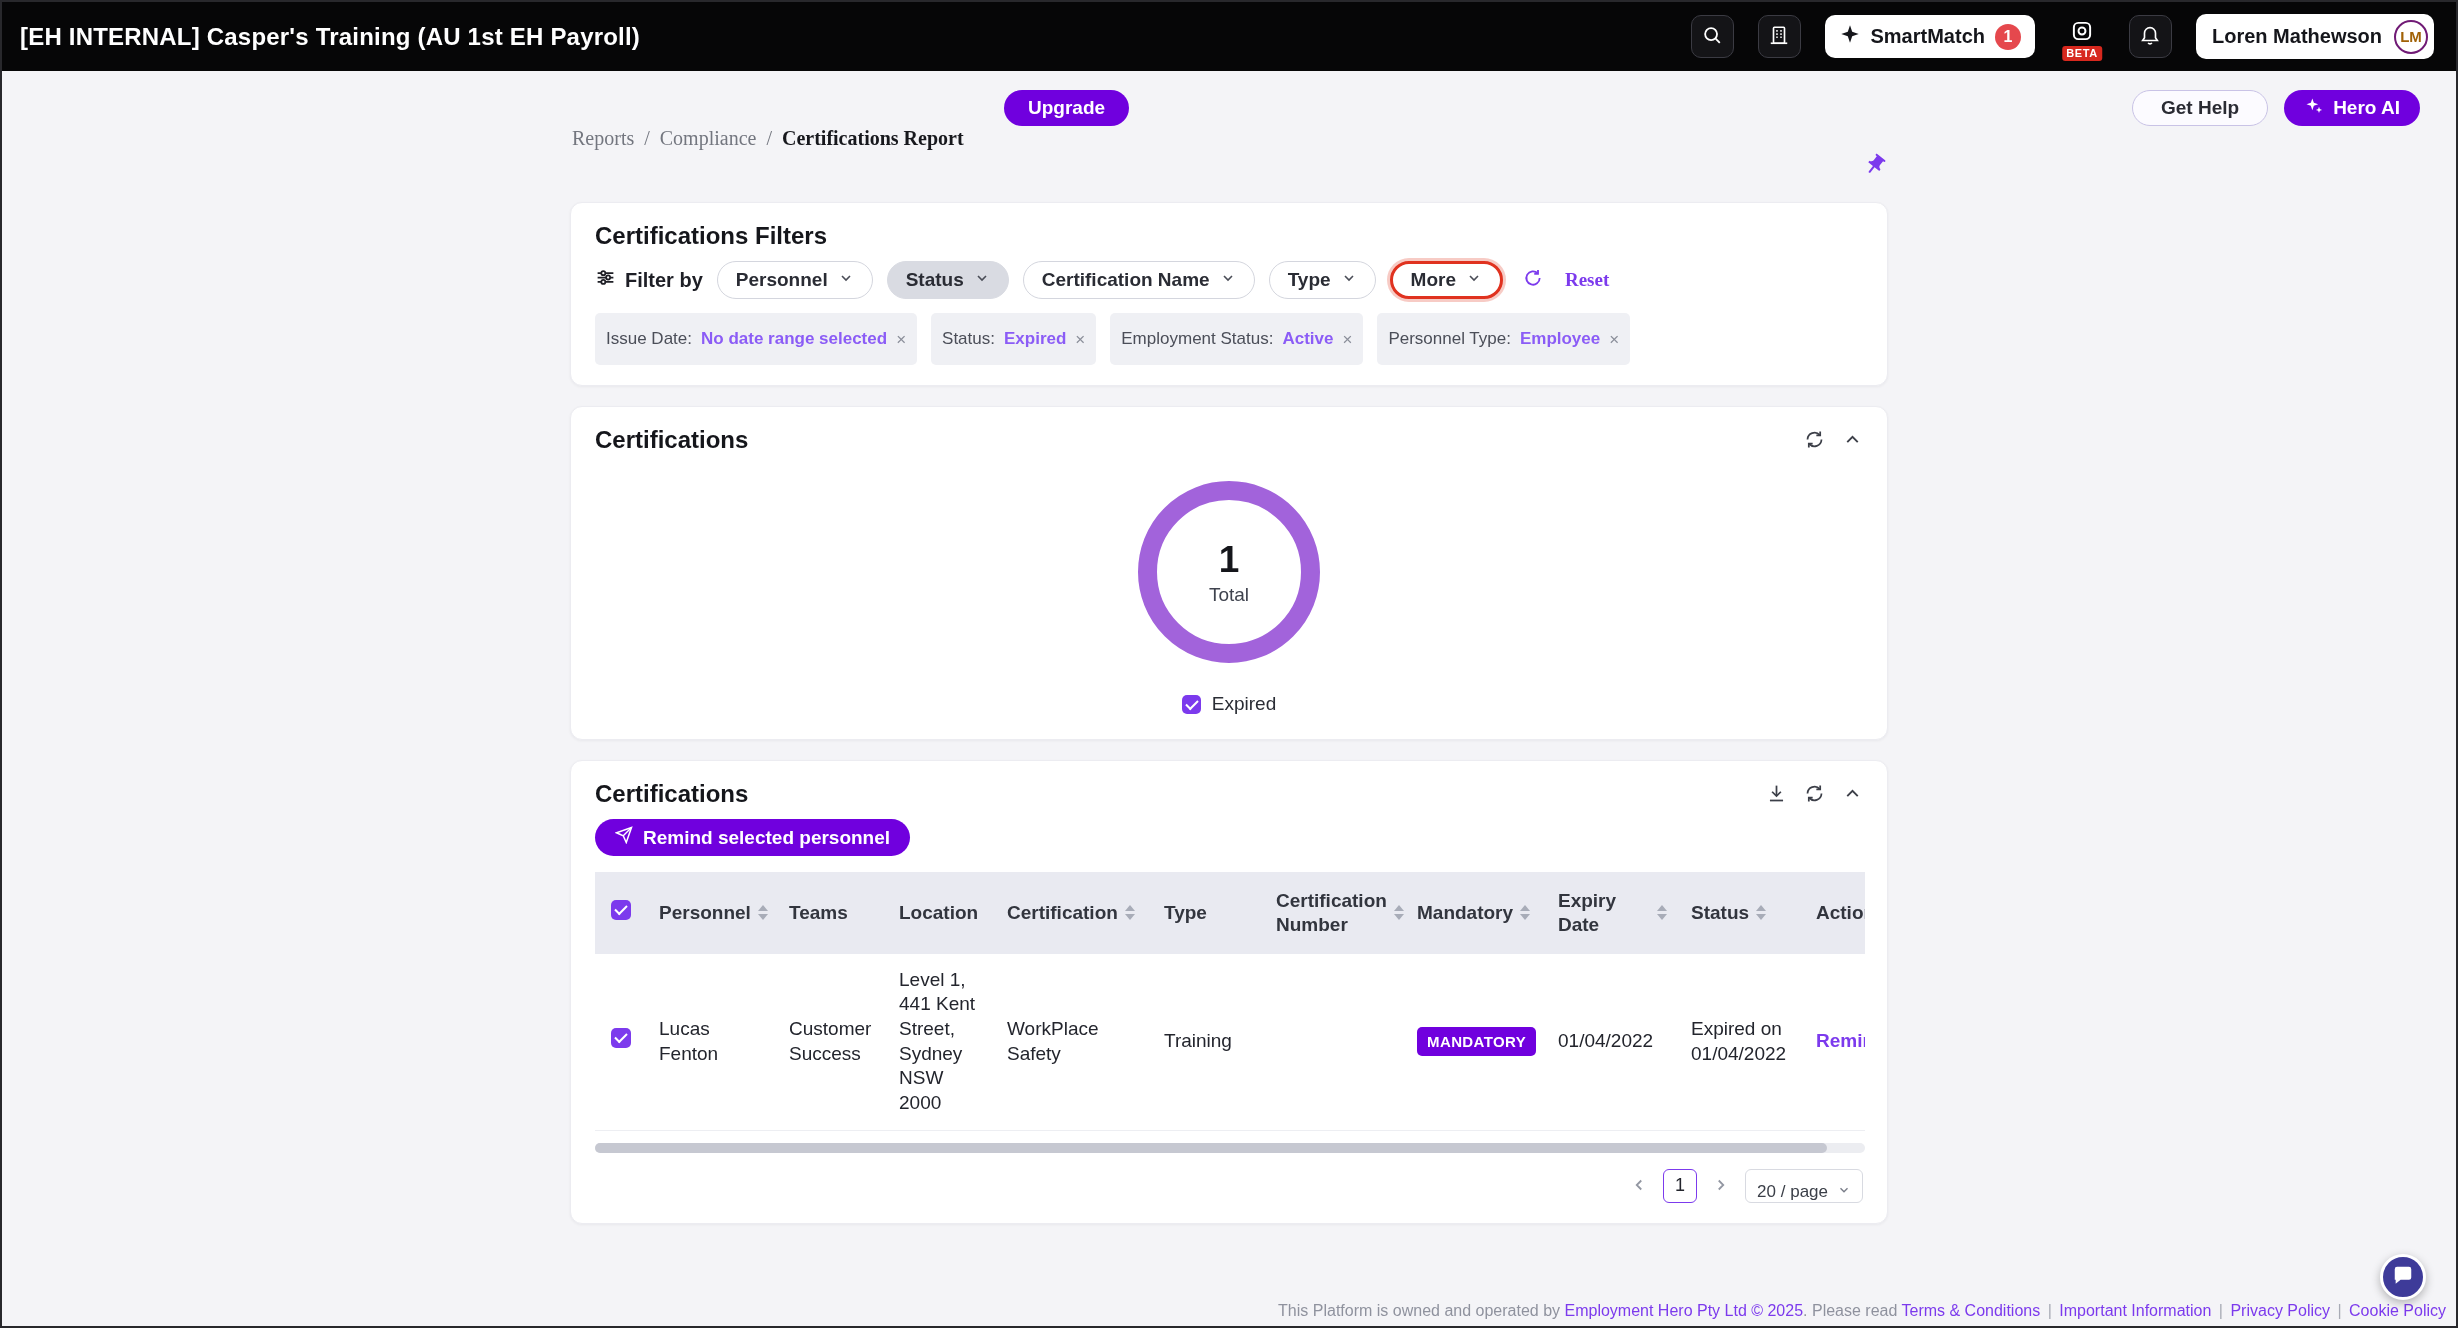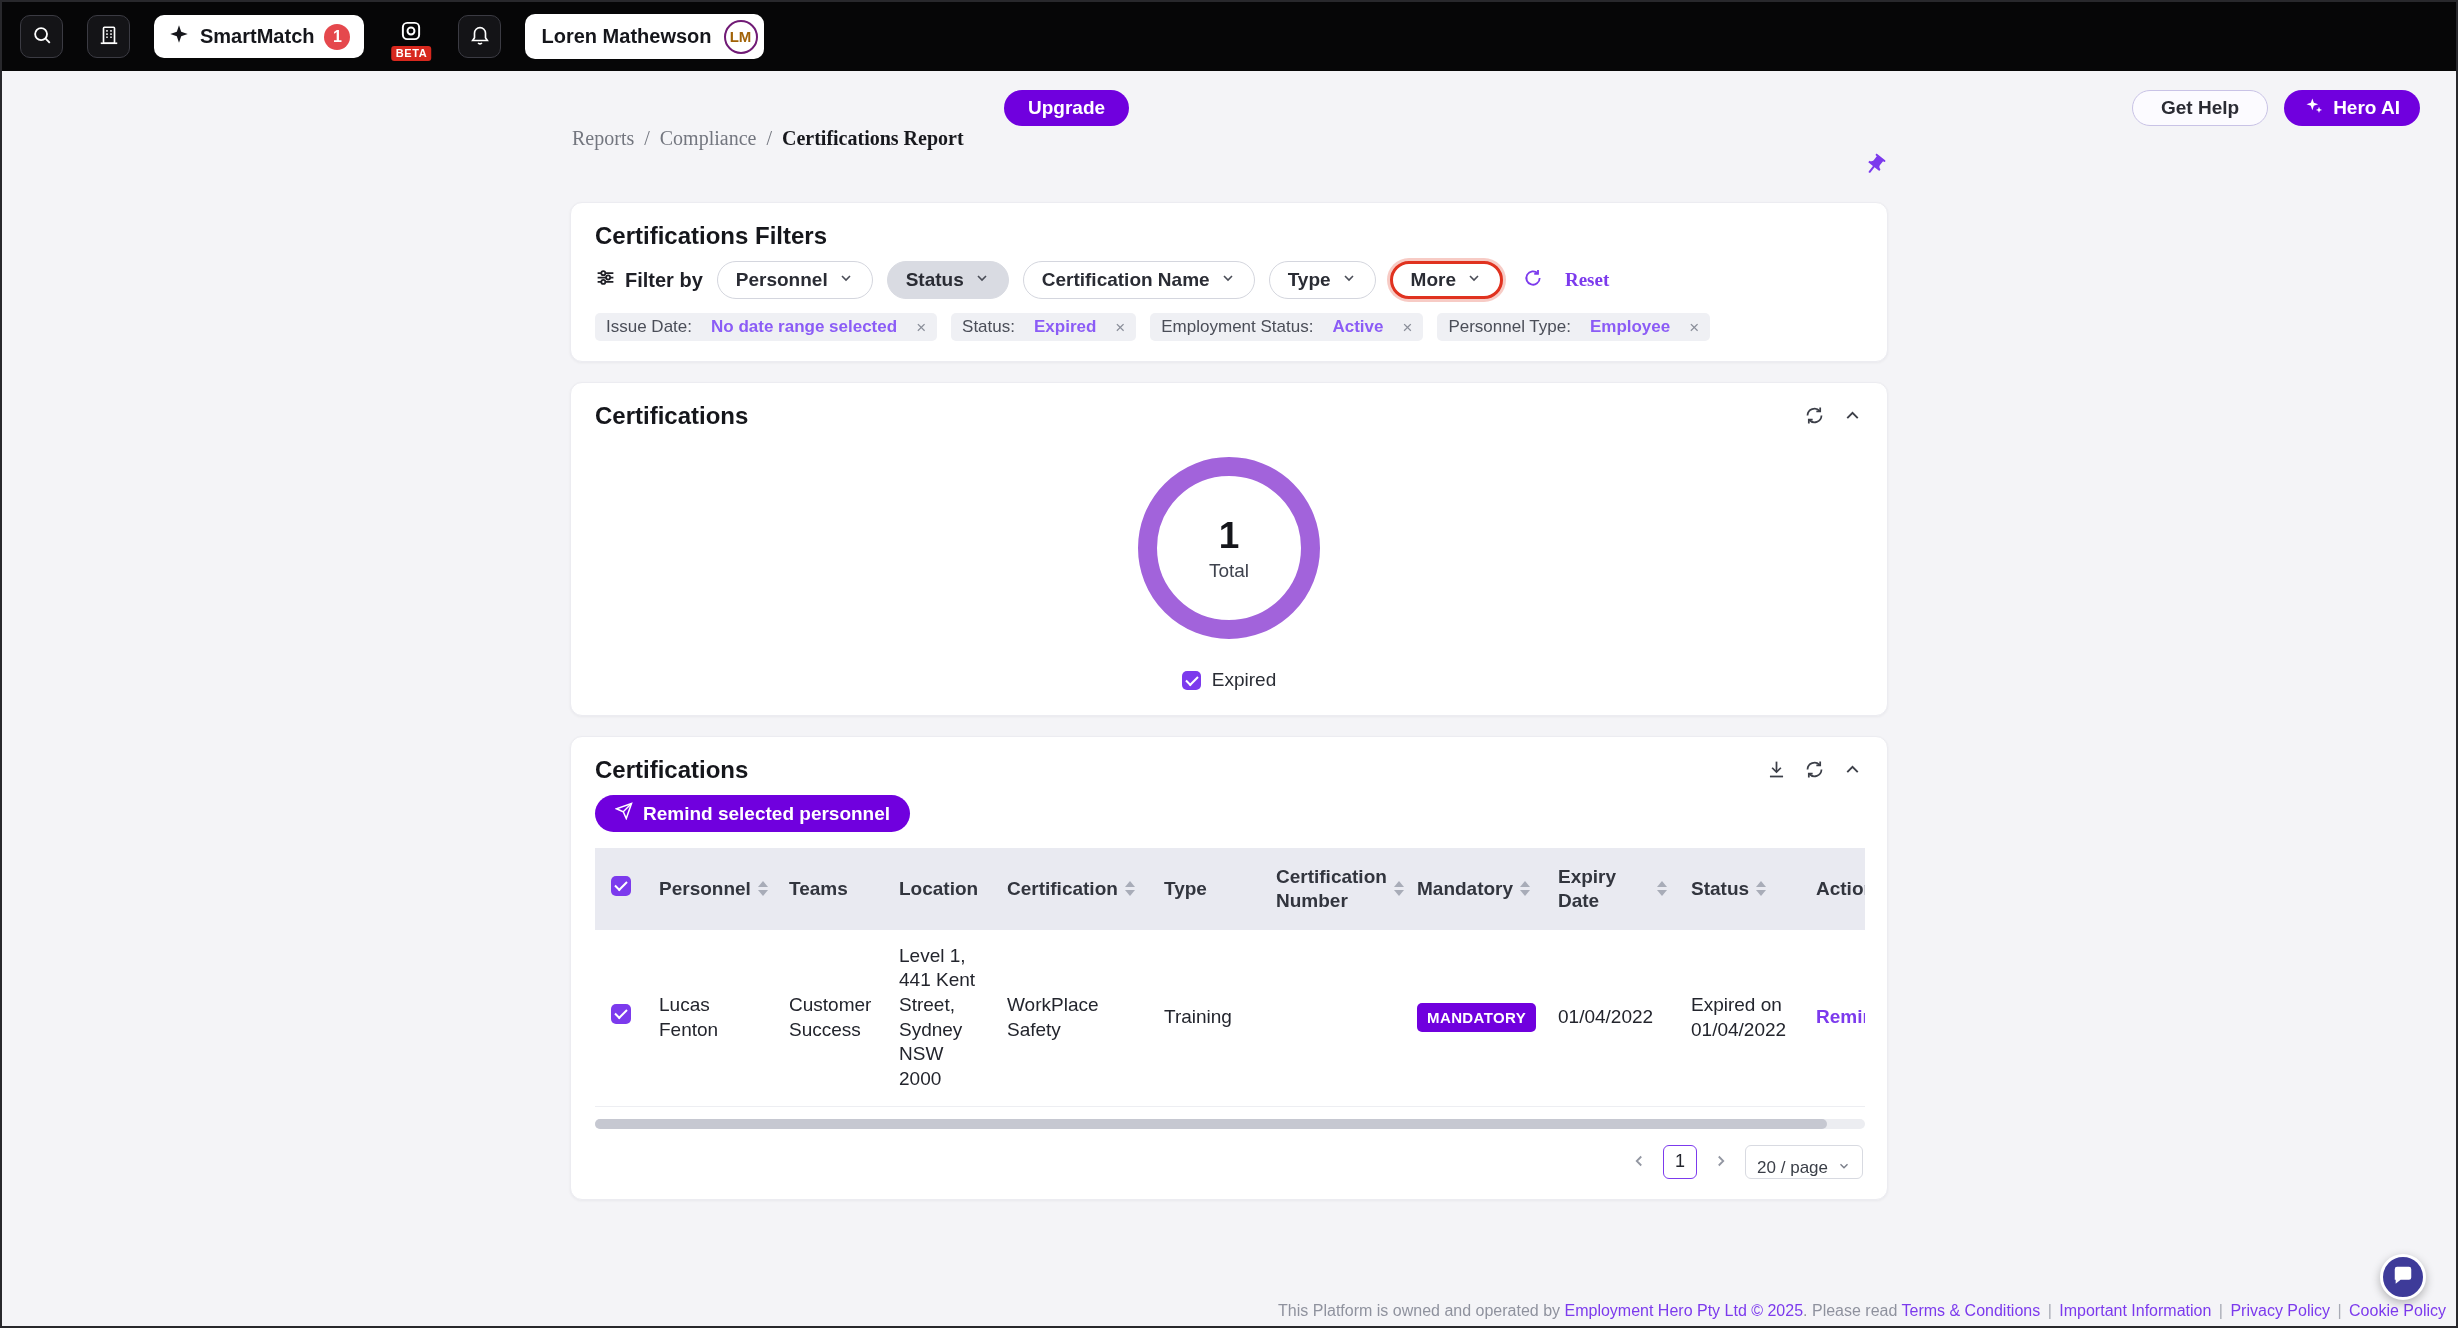--- a/index.html
+++ b/index.html
@@ -47,21 +47,21 @@
   .filters-row { display:flex; align-items:center; gap:14px; margin-top:12px; }
   .filterby { display:flex; align-items:center; gap:9px; font-size:20px; font-weight:700; color:#1E1F26; }
   .filterby svg { width:21px; height:21px; }
   .fbtn { height:38px; display:flex; align-items:center; gap:10px; padding:0 18px; background:#fff; border:1.5px solid #D4D6DE; border-radius:19px; font-size:19px; font-weight:600; color:#2A2C34; cursor:pointer; font-family:inherit; }
   .fbtn svg { width:16px; height:16px; color:#4A4D57; }
   .fbtn.selected { background:#D9DBE2; border-color:#D9DBE2; }
   .fbtn.focus-red { border:3px solid #E0321F; box-shadow:0 0 0 3px rgba(228,70,45,.28); }
   .reset { display:flex; align-items:center; gap:22px; color:#7C3AED; font-size:19px; font-weight:700; background:none; border:none; cursor:pointer; margin-left:6px; font-family:Liberation Serif, serif; }
   .reset svg { width:20px; height:20px; }
   .chips-row { display:flex; gap:14px; margin-top:14px; }
-  .chip { display:flex; align-items:center; gap:19px; background:#EFF0F4; border-radius:5px; padding:4px 11px; font-size:17px; color:#4B4E58; }
+  .chip { display:flex; align-items:center; gap:9px; background:#EFF0F4; border-radius:5px; padding:16px 11px; font-size:17px; color:#4B4E58; }
   .chip b { color:#8b5cf6; font-weight:700; }
   .chip-x { color:#8A8E99; font-size:17px; line-height:1; cursor:pointer; background:none; border:none; font-family:inherit; }
 
   
   .donut-wrap { display:flex; flex-direction:column; align-items:center; margin-top:28px; }
   .donut { width:182px; height:182px; border:19px solid #A263DB; border-radius:50%; display:flex; flex-direction:column; align-items:center; justify-content:center; }
   .donut-num { font-size:37px; font-weight:700; color:#15161B; }
   .donut-label { font-size:19px; color:#3F434E; margin-top:3px; }
   .legend { display:flex; align-items:center; justify-content:center; gap:11px; margin-top:30px; padding-bottom:4px; }
   .legend-label { font-size:19px; color:#2A2D35; }
@@ -100,20 +100,21 @@
   .footer .sep { color:#A8ABB5; margin:0 3px; }
   .chat-btn { position:absolute; right:30px; bottom:26px; width:46px; height:46px; border-radius:50%; background:#3E3B99; border:3px solid #fff; box-shadow:0 3px 10px rgba(0,0,0,.28); display:flex; align-items:center; justify-content:center; cursor:pointer; }
   .chat-btn svg { width:22px; height:22px; }
 </style>
 </head>
 <body>
 
 <div class="page">
 
   <header class="topbar">
+    <div class="topbar-title">[EH INTERNAL] Casper's Training (AU 1st EH Payroll)</div>
     <div class="topbar-right">
       <button class="tb-iconbtn">
         <span>
           <svg viewBox="0 0 24 24" fill="none" stroke="#fff" stroke-width="2" width="22" height="22">
               <circle cx="11" cy="11" r="6.5"></circle>
               <path d="m16 16 4.5 4.5"></path>
             </svg>
         </span>
       </button>
       <button class="tb-iconbtn">

